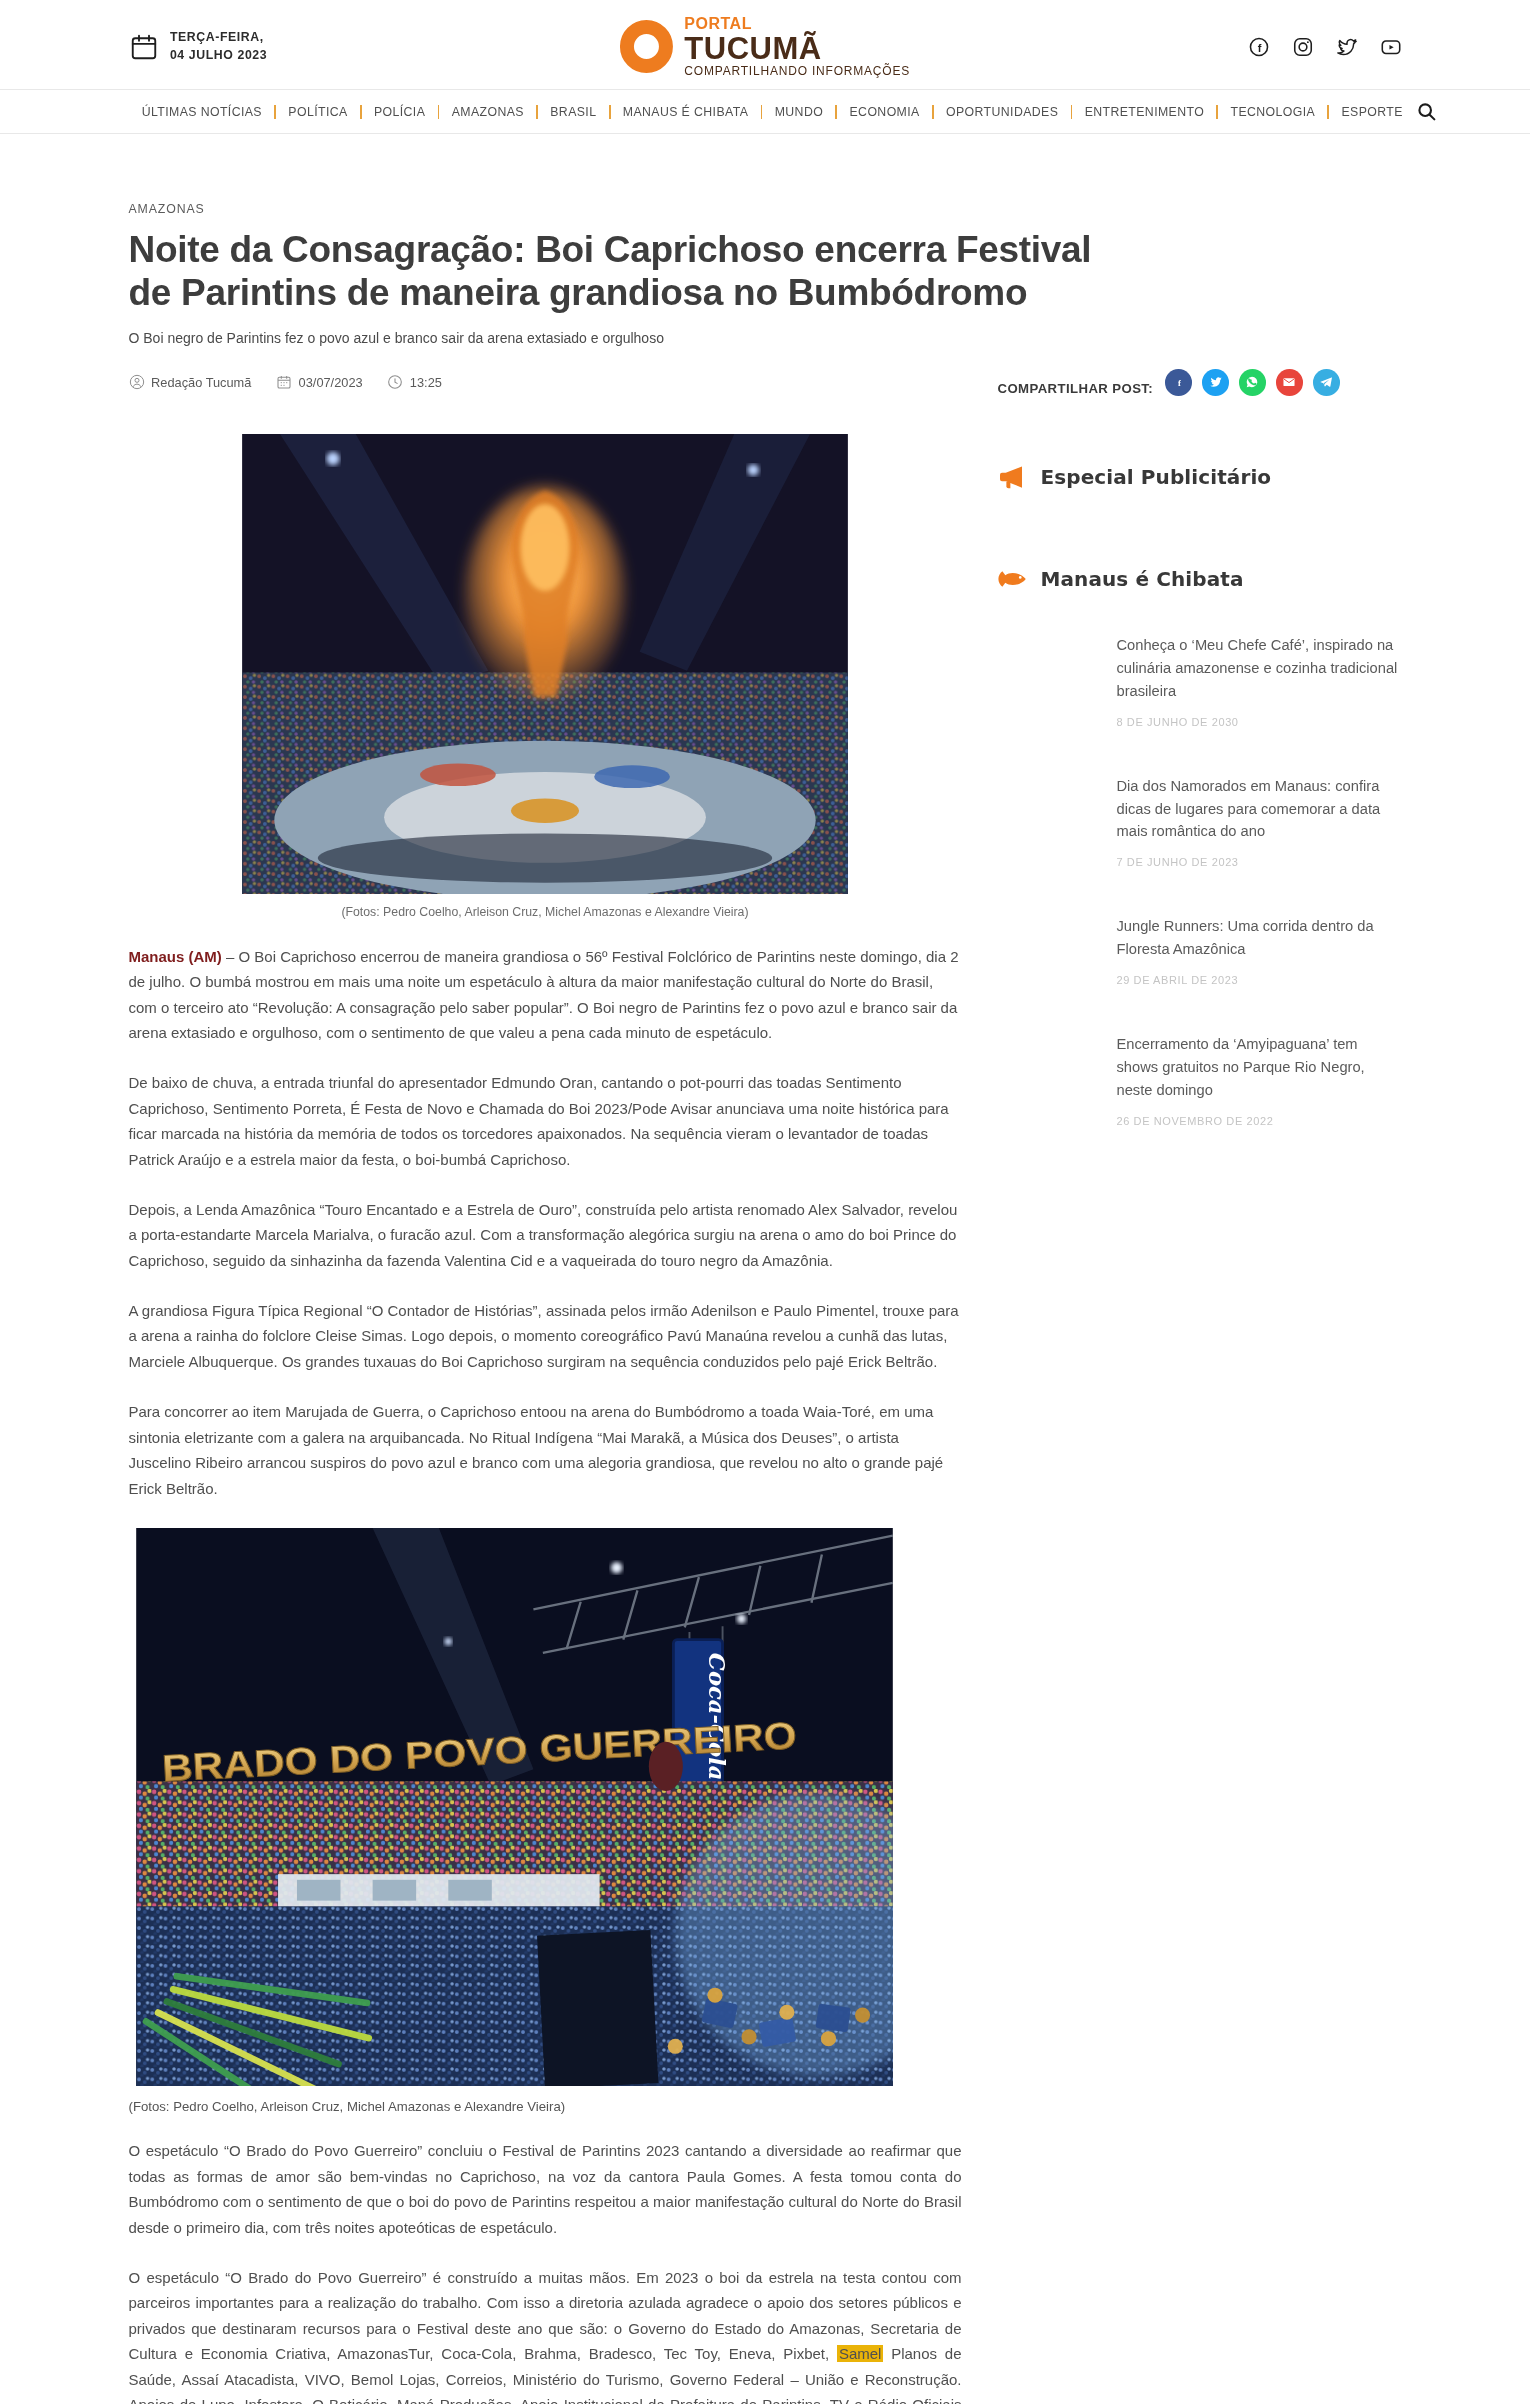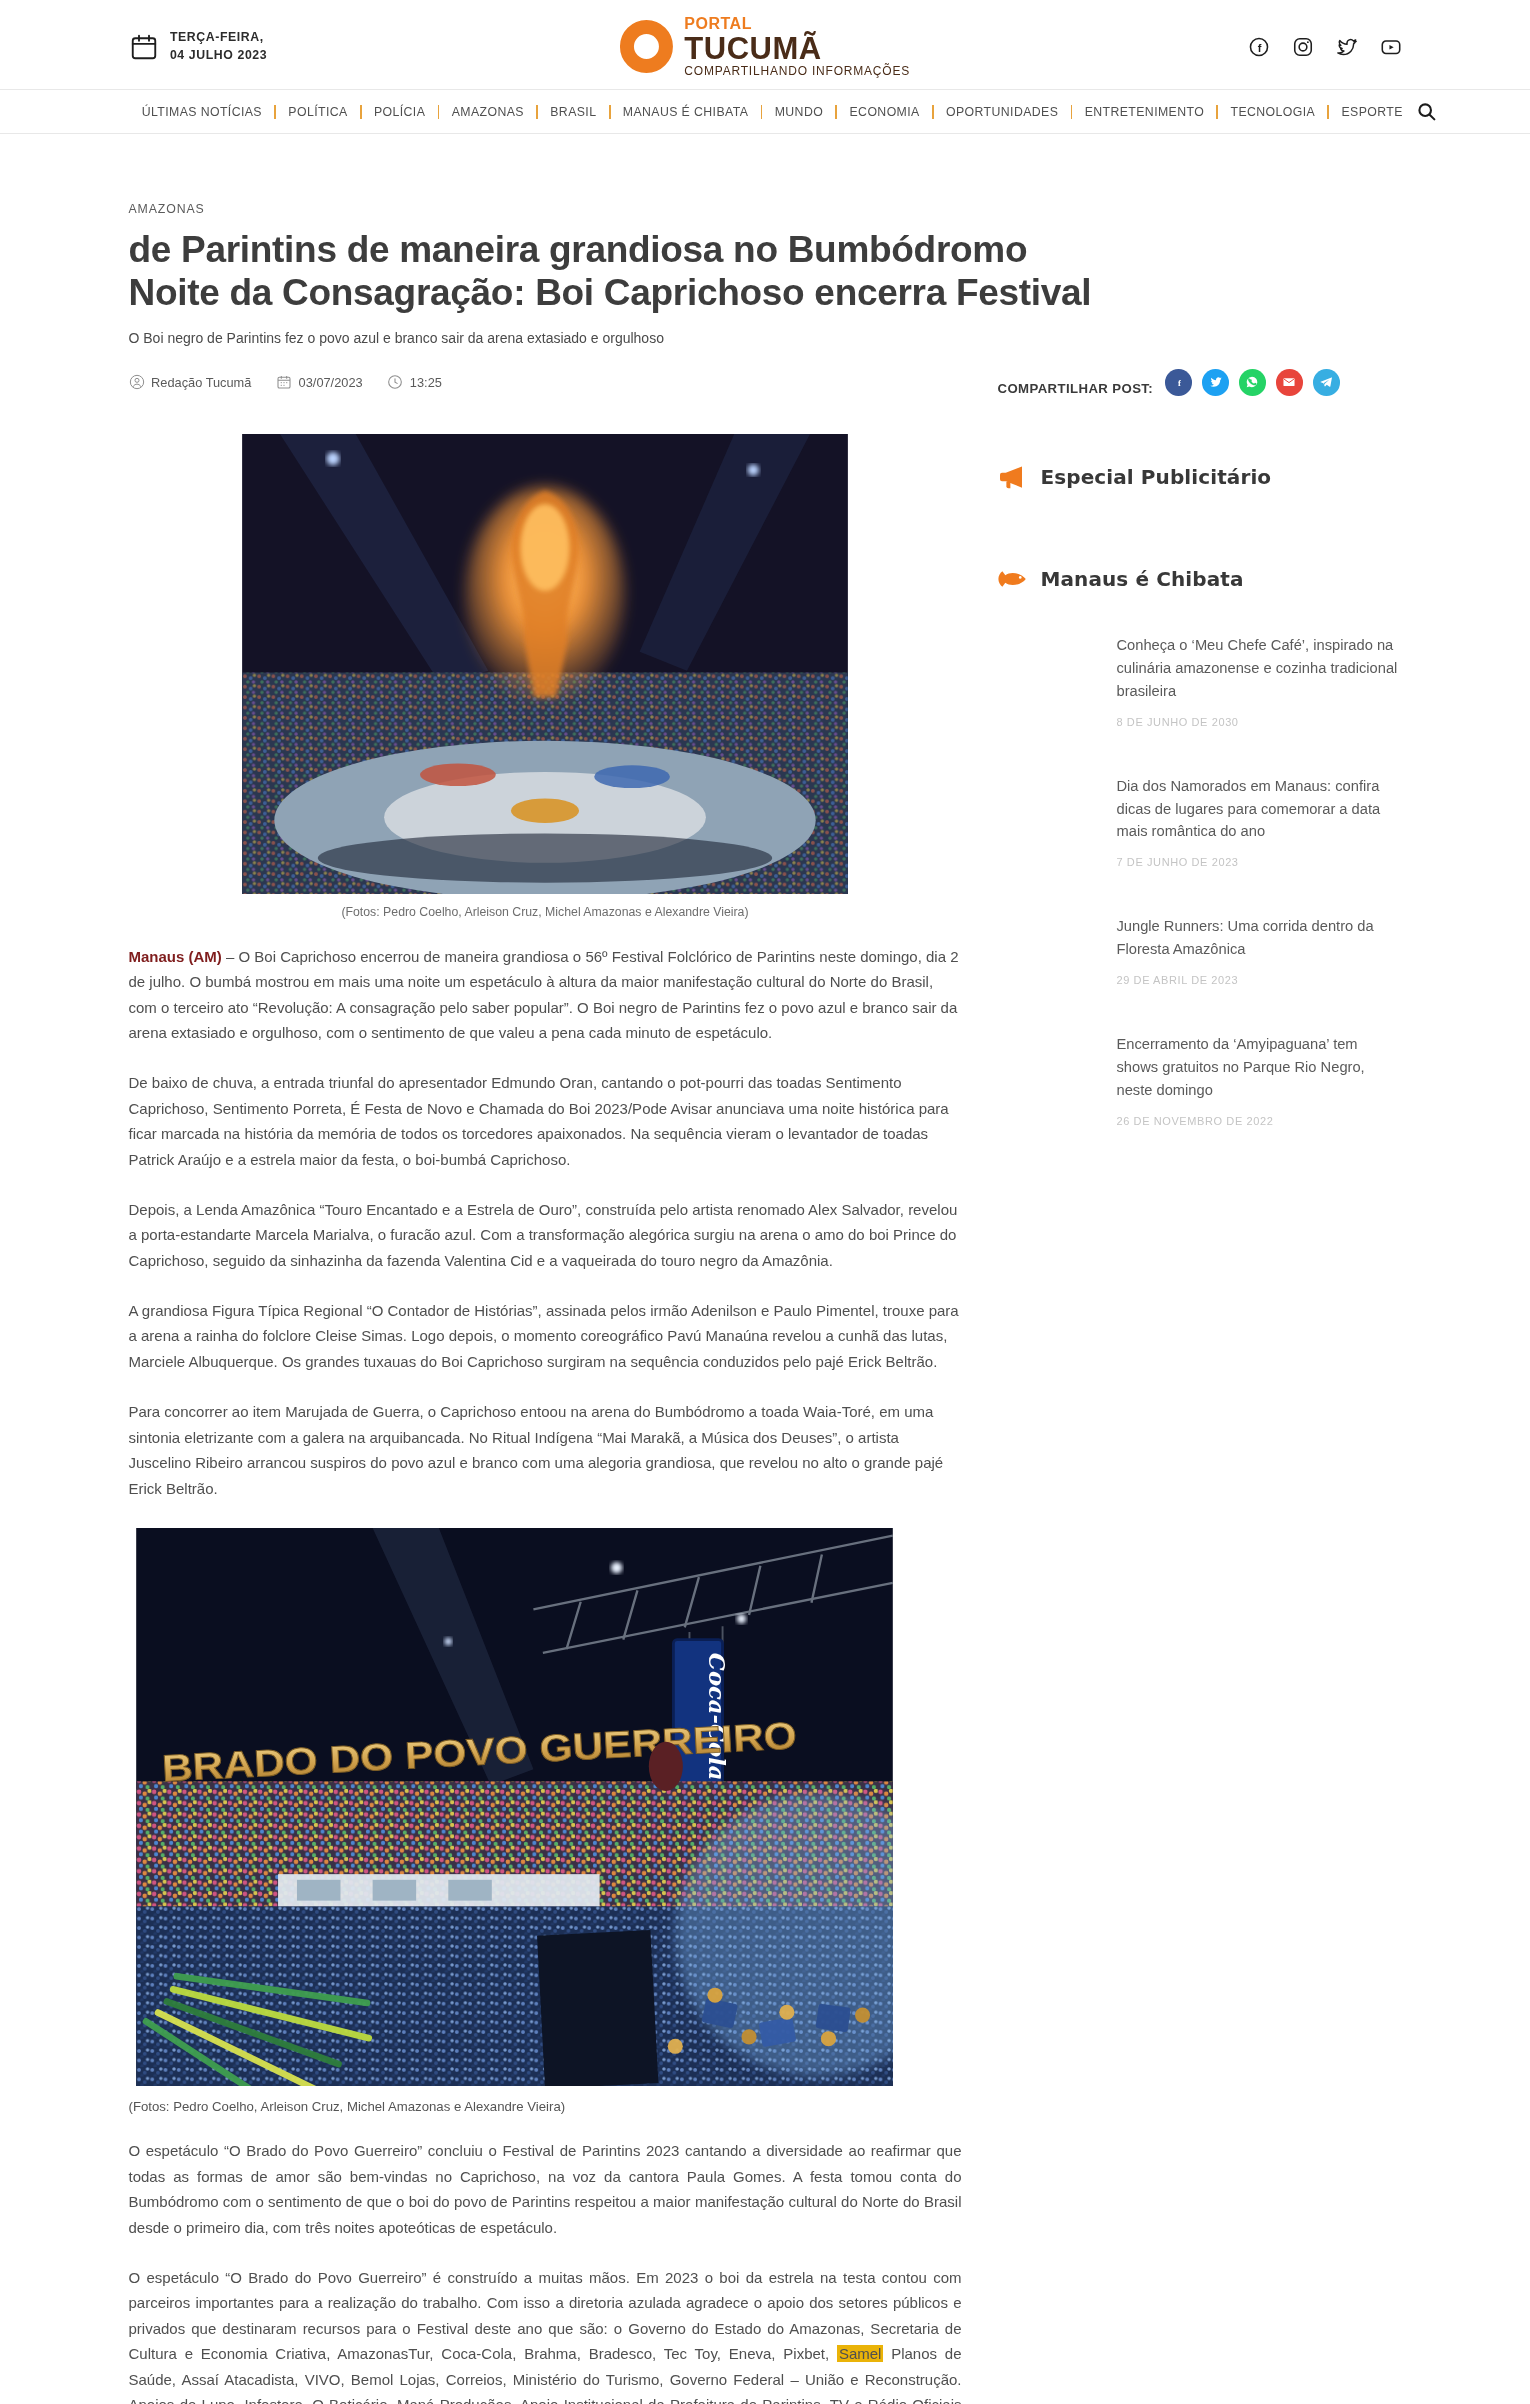--- a/index.html
+++ b/index.html
@@ -150,22 +150,22 @@
           <circle cx="10.5" cy="10.5" r="6.6"></circle>
           <path d="M15.6 15.6L21 21"></path>
         </svg>
     </button>
   </div>
 </nav>
 
 <main class="container article">
   <div class="category">AMAZONAS</div>
   <h1 class="title">
+    <span>Noite da Consagração: Boi Caprichoso encerra Festival</span>
     <span>de Parintins de maneira grandiosa no Bumbódromo</span>
-    <span>Noite da Consagração: Boi Caprichoso encerra Festival</span>
   </h1>
   <p class="subtitle">O Boi negro de Parintins fez o povo azul e branco sair da arena extasiado e orgulhoso</p>
 
   <div class="meta-row">
     <div class="meta-left">
       <span class="meta-item">
         <svg viewBox="0 0 24 24" fill="none" stroke="#8f8f8f" stroke-width="1.5">
             <circle cx="12" cy="12" r="10"></circle>
             <circle cx="12" cy="9.5" r="3"></circle>
             <path d="M5.8 19.4c1.5-3 4.2-4.2 6.2-4.2s4.7 1.2 6.2 4.2"></path>

